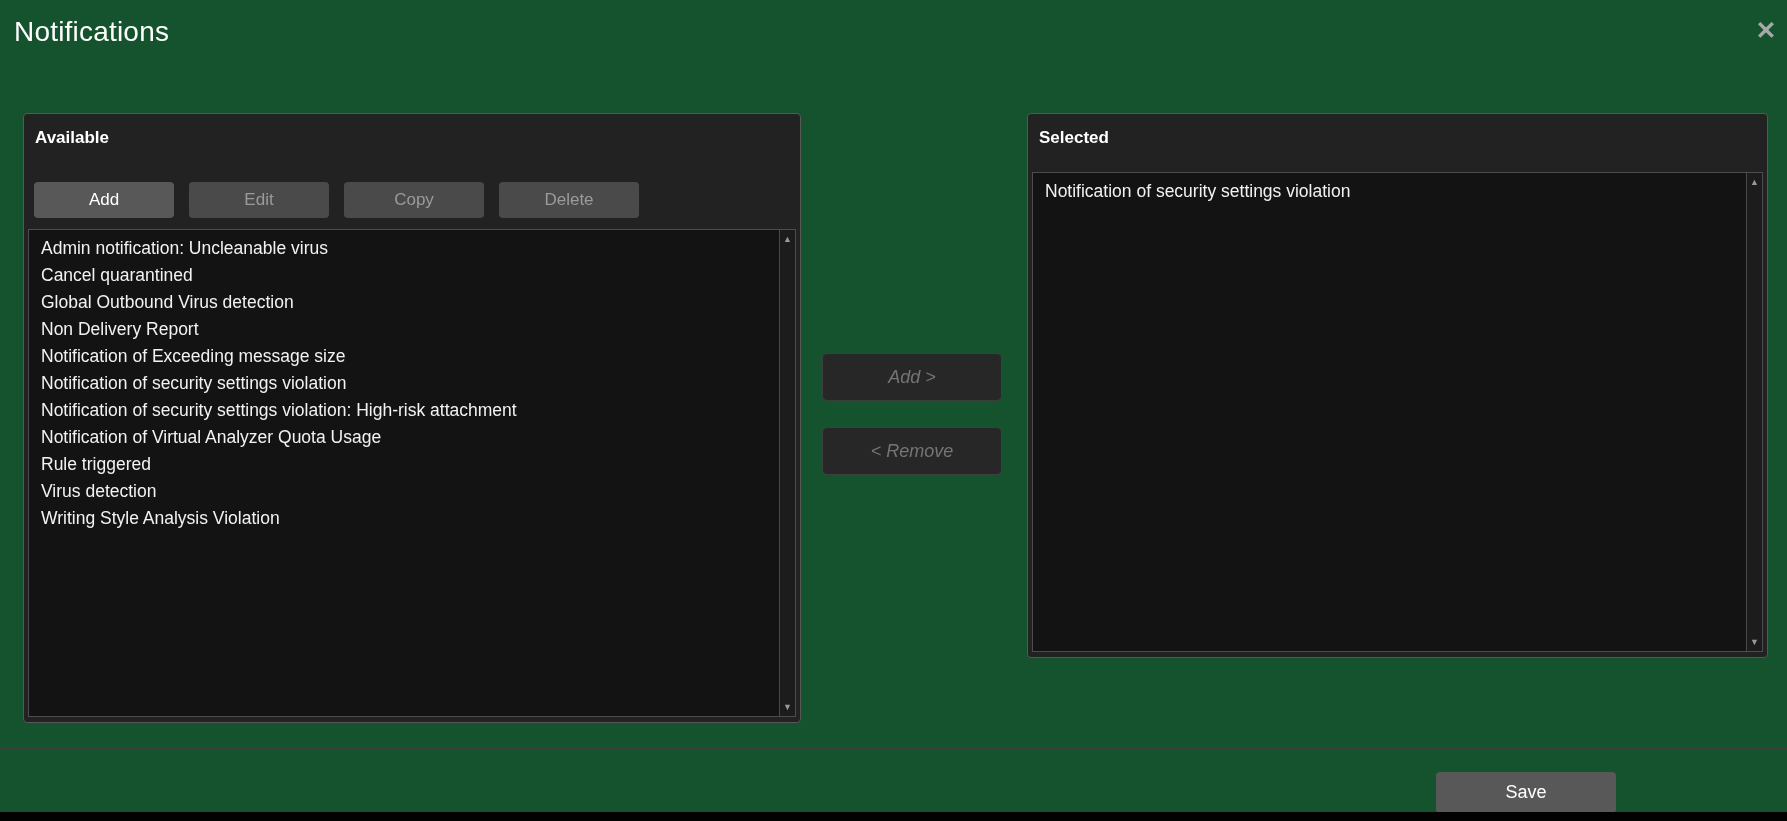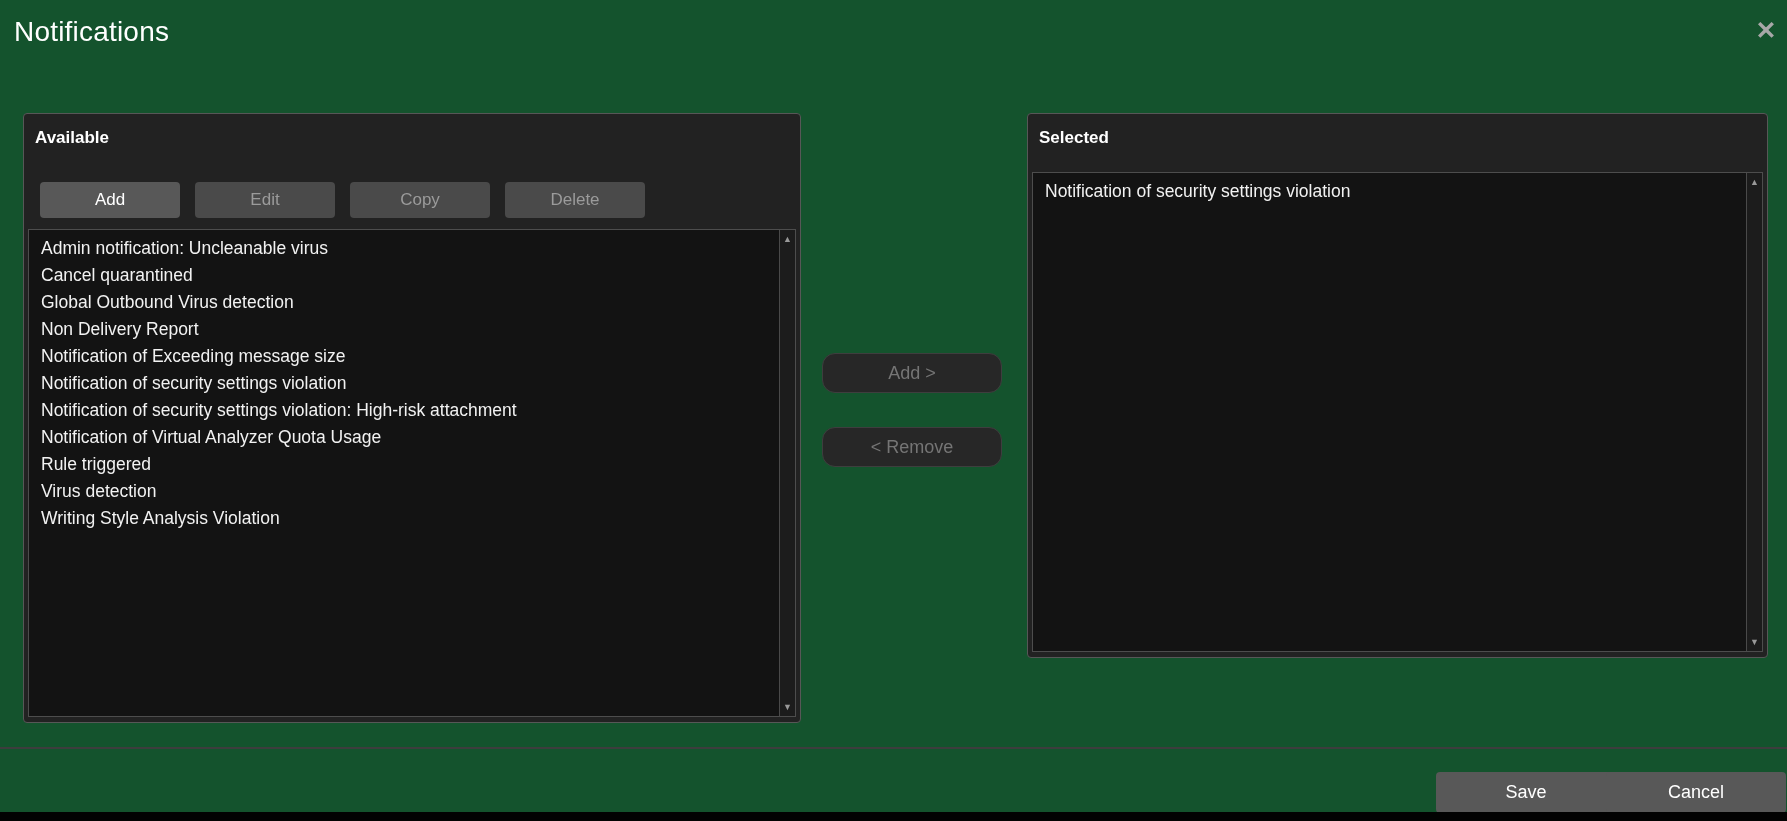--- a/index.html
+++ b/index.html
@@ -51,21 +51,21 @@
     position: absolute;
     left: 11px; top: 14px;
     font-size: 17px;
     font-weight: bold;
     color: #ffffff;
   }
 
   
   .toolbar {
     position: absolute;
-    left: 16px; top: 68px;
+    left: 10px; top: 68px;
     display: flex;
     gap: 15px;
     align-items: center;
   }
   .tb-btn {
     width: 140px; height: 36px;
     border: none;
     border-radius: 4px;
     font-family: "Liberation Sans", sans-serif;
     font-size: 17px;
@@ -116,28 +116,29 @@
     line-height: 14px;
     cursor: pointer;
   }
   .sb-arrow.up { top: 2px; }
   .sb-arrow.down { bottom: 2px; }
 
   
   .transfer-btn {
     position: absolute;
     left: 822px;
-    width: 180px; height: 40px;
+    width: 180px; height: 48px;
     background: #272727;
     border: 1px solid #3e3e3e;
-    border-radius: 13px;
+    border-radius: 5px;
     color: #757575;
     font-family: "Liberation Sans", sans-serif;
     font-size: 18px;
     cursor: default;
+    font-style: italic;
   }
   #transfer-add { top: 353px; }
   #transfer-remove { top: 427px; }
 
   
   .footer-divider {
     position: absolute;
     left: 0; right: 0; top: 747px;
     height: 2px;
     background: #3d3d3d;
@@ -217,17 +218,16 @@
       <div class="scrollbar">
         <span class="sb-arrow up">▲</span>
         <span class="sb-arrow down">▼</span>
       </div>
     </div>
   </div>
 
   <div class="footer-divider"></div>
 
   <button class="footer-btn" id="save-btn">Save</button>
-  <button class="footer-btn" id="cancel-btn">Cancel</button>
 
   <div class="bottom-bar"></div>
 
 </div>
 
 </body></html>

